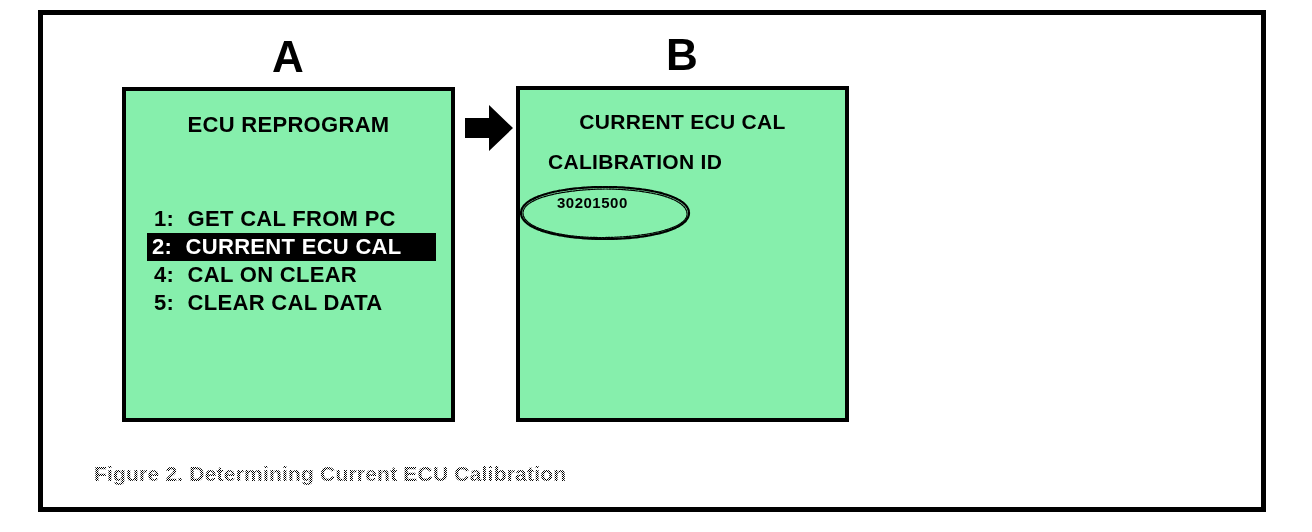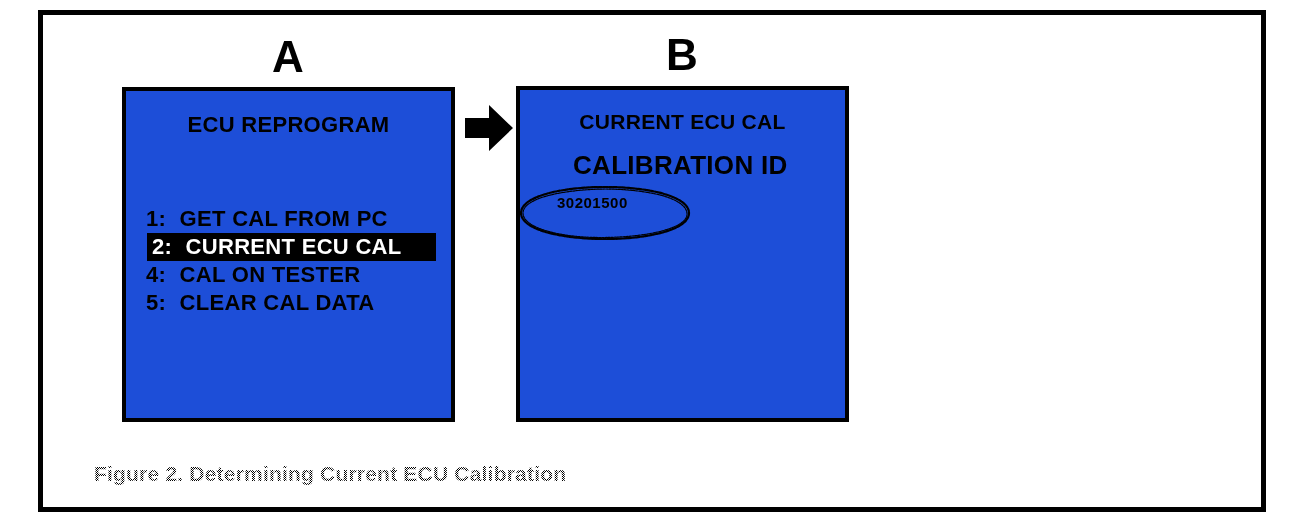--- a/index.html
+++ b/index.html
@@ -44,21 +44,21 @@
     letter-spacing: 0px;
     text-align: center;
     width: 60px;
   }
   #panel-a-letter { left: 258px; top: 35px; }
   #panel-b-letter { left: 652px; top: 33px; }
 
   
   .screen-panel {
     position: absolute;
-    background: #1d4ed8;
+    background: #86efac;
     border: 4px solid #000000;
     box-sizing: border-box;
   }
   #panel-a-screen {
     left: 122px;
     top: 87px;
     width: 333px;
     height: 335px;
   }
   #panel-b-screen {
@@ -90,22 +90,22 @@
     top: 114px;
   }
   .menu-row {
     position: relative;
     height: 28px;
     line-height: 28px;
     font-size: 22px;
     font-weight: bold;
     color: #000000;
     letter-spacing: 0.3px;
+    padding-left: 28px;
     white-space: nowrap;
-    margin-left: 20px;
   }
   .menu-row.selected {
     background: #000000;
     color: #ffffff;
     margin-left: 21px;
     margin-right: 15px;
     padding-left: 5px;
   }
   .menu-row .menu-key { display: inline-block; }
   .menu-row .menu-label { display: inline-block; margin-left: 7px; }
@@ -119,25 +119,24 @@
     text-align: center;
     font-size: 21px;
     font-weight: bold;
     color: #000000;
     letter-spacing: 0.3px;
   }
   #panel-b-subheading {
     position: absolute;
     left: 28px;
     top: 60px;
-    font-size: 26px;
-    font-weight: bold;
-    color: #000000;
-    letter-spacing: 0.3px;
-    margin-left: 25px;
+    font-size: 21px;
+    font-weight: bold;
+    color: #000000;
+    letter-spacing: 0.3px;
   }
   #panel-b-calid {
     position: absolute;
     left: 37px;
     top: 104px;
     font-size: 15px;
     font-weight: bold;
     color: #000000;
     letter-spacing: 0.5px;
   }
@@ -217,21 +216,21 @@
       </div>
 
       <div class="menu-row selected">
         <span class="menu-key">2:</span>
         <span class="menu-label">CURRENT ECU CAL</span>
       </div>
 
 
       <div class="menu-row">
         <span class="menu-key">4:</span>
-        <span class="menu-label">CAL ON TESTER</span>
+        <span class="menu-label">CAL ON CLEAR</span>
       </div>
 
       <div class="menu-row">
         <span class="menu-key">5:</span>
         <span class="menu-label">CLEAR CAL DATA</span>
       </div>
 
     </div>
   </div>
 

